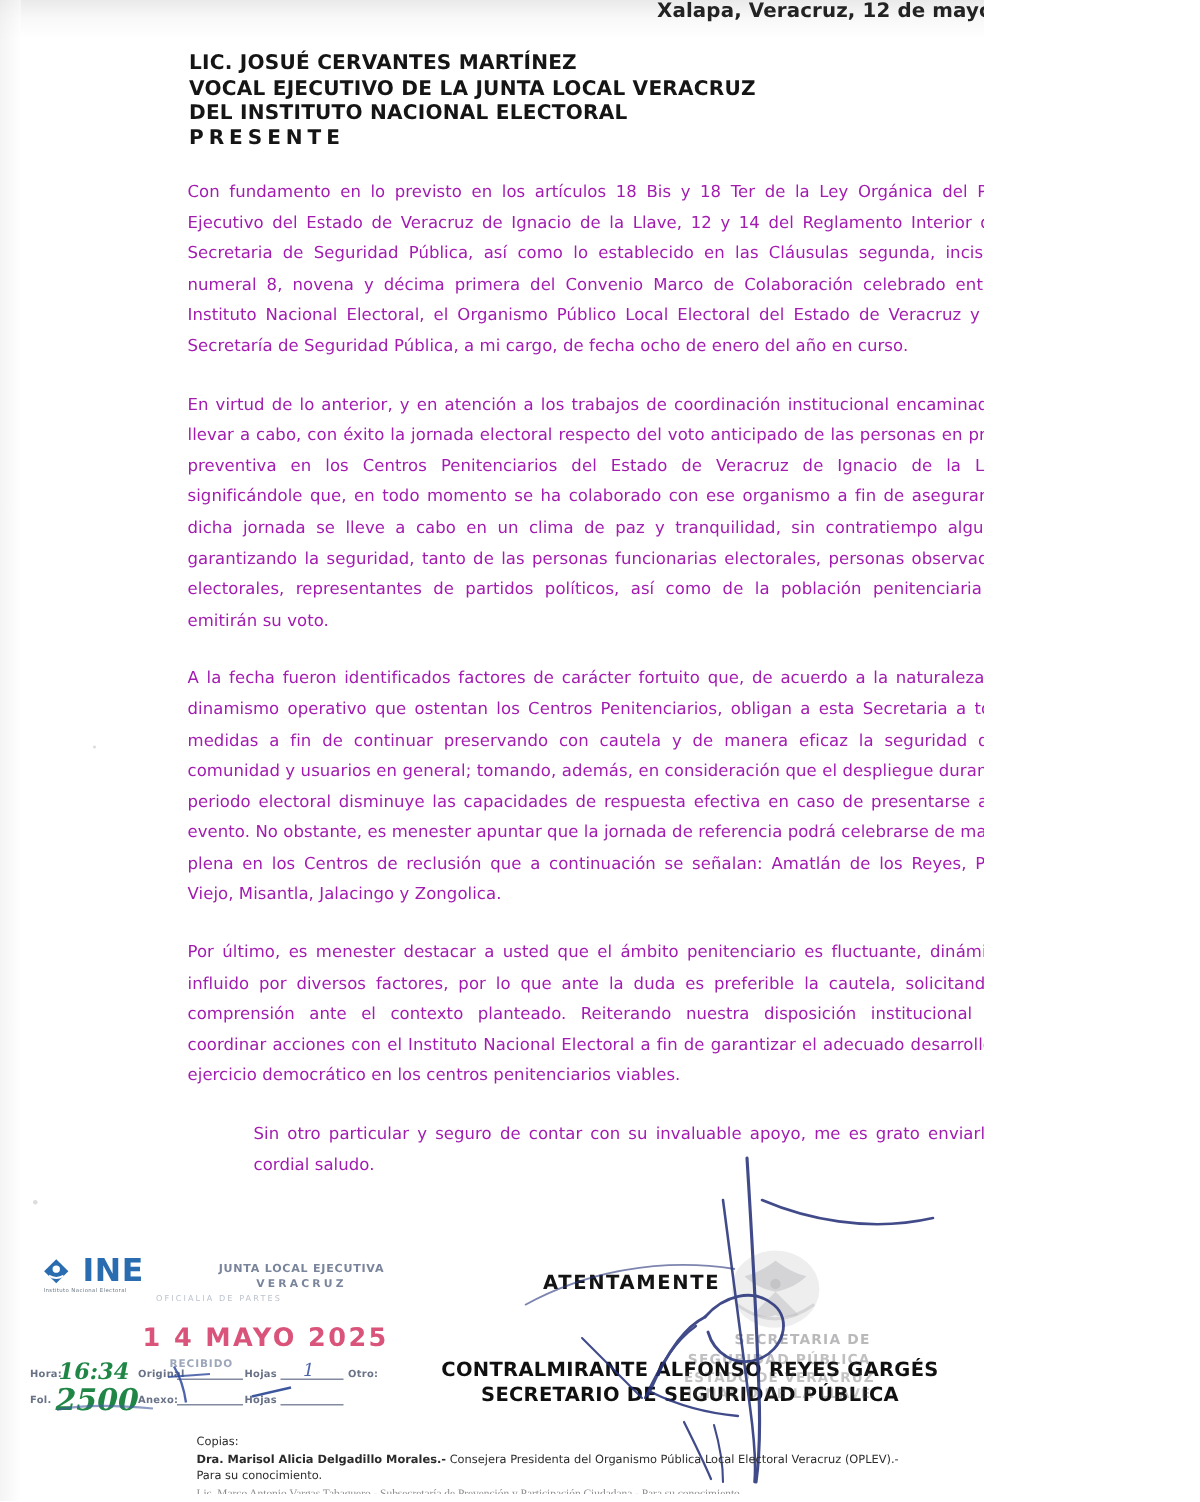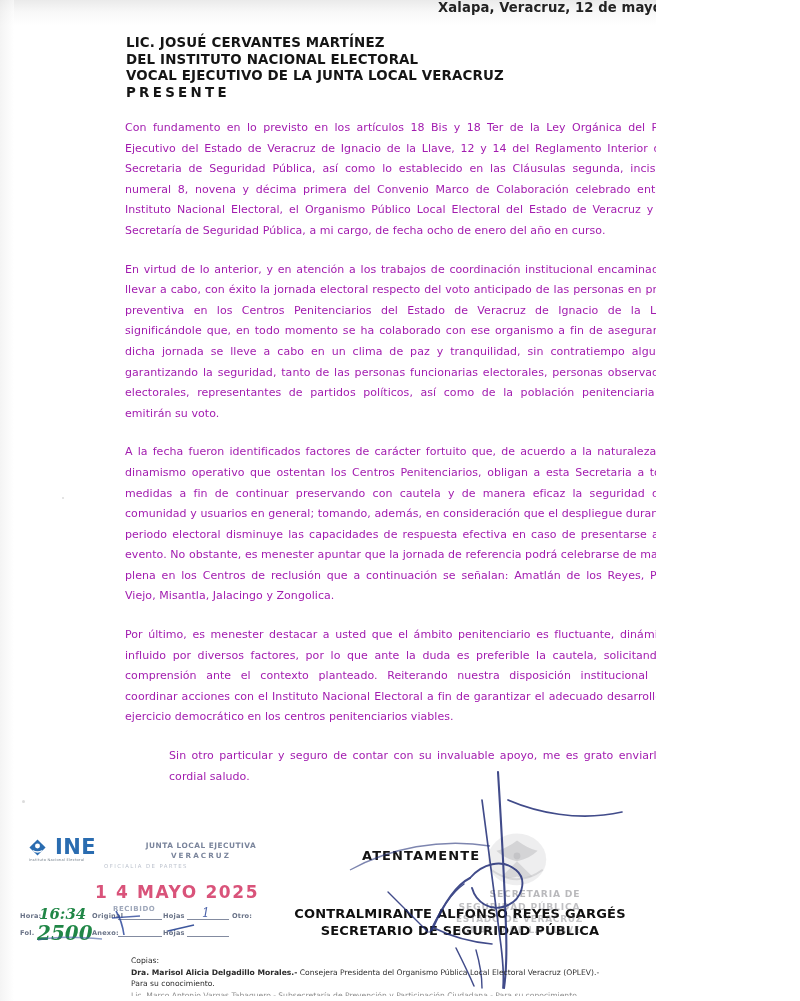--- a/index.html
+++ b/index.html
@@ -287,39 +287,40 @@
     line-height: 11.6px;
     color: #2b2b2b;
   }
   .copies .c-title { font-weight: normal; }
   .copies .c-name { font-weight: bold; text-align: center; }
   .copies .c-line { white-space: nowrap; }
   .copies .c-cut {
     opacity: .55;
     overflow: hidden;
     height: 6px;
+    font-family: Liberation Serif, serif;
   }
 </style>
 </head>
 <body>
 
 <div id="page">
 
   <div class="scan-shade-top"></div>
   <div class="scan-edge-left"></div>
   <div class="speck" style="left:22px;top:800px;width:3px;height:3px;border-radius:50%;"></div>
   <div class="speck" style="left:716px;top:236px;width:2px;height:2px;border-radius:50%;"></div>
   <div class="speck" style="left:62px;top:497px;width:2px;height:2px;border-radius:50%;"></div>
 
   <div class="date-line">Xalapa, Veracruz, 12 de mayo de 2025</div>
 
   <div class="addressee">
     <div>LIC. JOSUÉ CERVANTES MARTÍNEZ</div>
+    <div>VOCAL EJECUTIVO DE LA JUNTA LOCAL VERACRUZ</div>
     <div>DEL INSTITUTO NACIONAL ELECTORAL</div>
-    <div>VOCAL EJECUTIVO DE LA JUNTA LOCAL VERACRUZ</div>
     <div class="spaced">PRESENTE</div>
   </div>
 
   <div class="body-block">
     <p class="para">Con fundamento en lo previsto en los artículos 18 Bis y 18 Ter de la Ley Orgánica del Poder Ejecutivo del Estado de Veracruz de Ignacio de la Llave, 12 y 14 del Reglamento Interior de la Secretaria de Seguridad Pública, así como lo establecido en las Cláusulas segunda, inciso c), numeral 8, novena y décima primera del Convenio Marco de Colaboración celebrado entre el Instituto Nacional Electoral, el Organismo Público Local Electoral del Estado de Veracruz y esta Secretaría de Seguridad Pública, a mi cargo, de fecha ocho de enero del año en curso.</p>
     <p class="para">En virtud de lo anterior, y en atención a los trabajos de coordinación institucional encaminados a llevar a cabo, con éxito la jornada electoral respecto del voto anticipado de las personas en prisión preventiva en los Centros Penitenciarios del Estado de Veracruz de Ignacio de la Llave, significándole que, en todo momento se ha colaborado con ese organismo a fin de asegurar que dicha jornada se lleve a cabo en un clima de paz y tranquilidad, sin contratiempo alguno y garantizando la seguridad, tanto de las personas funcionarias electorales, personas observadoras electorales, representantes de partidos políticos, así como de la población penitenciaria que emitirán su voto.</p>
     <p class="para">A la fecha fueron identificados factores de carácter fortuito que, de acuerdo a la naturaleza y al dinamismo operativo que ostentan los Centros Penitenciarios, obligan a esta Secretaria a tomar medidas a fin de continuar preservando con cautela y de manera eficaz la seguridad de la comunidad y usuarios en general; tomando, además, en consideración que el despliegue durante el periodo electoral disminuye las capacidades de respuesta efectiva en caso de presentarse algún evento. No obstante, es menester apuntar que la jornada de referencia podrá celebrarse de manera plena en los Centros de reclusión que a continuación se señalan: Amatlán de los Reyes, Pacho Viejo, Misantla, Jalacingo y Zongolica.</p>
     <p class="para">Por último, es menester destacar a usted que el ámbito penitenciario es fluctuante, dinámico e influido por diversos factores, por lo que ante la duda es preferible la cautela, solicitando su comprensión ante el contexto planteado. Reiterando nuestra disposición institucional para coordinar acciones con el Instituto Nacional Electoral a fin de garantizar el adecuado desarrollo del ejercicio democrático en los centros penitenciarios viables.</p>
     <p class="para closing">Sin otro particular y seguro de contar con su invaluable apoyo, me es grato enviarle un cordial saludo.</p>
   </div>

